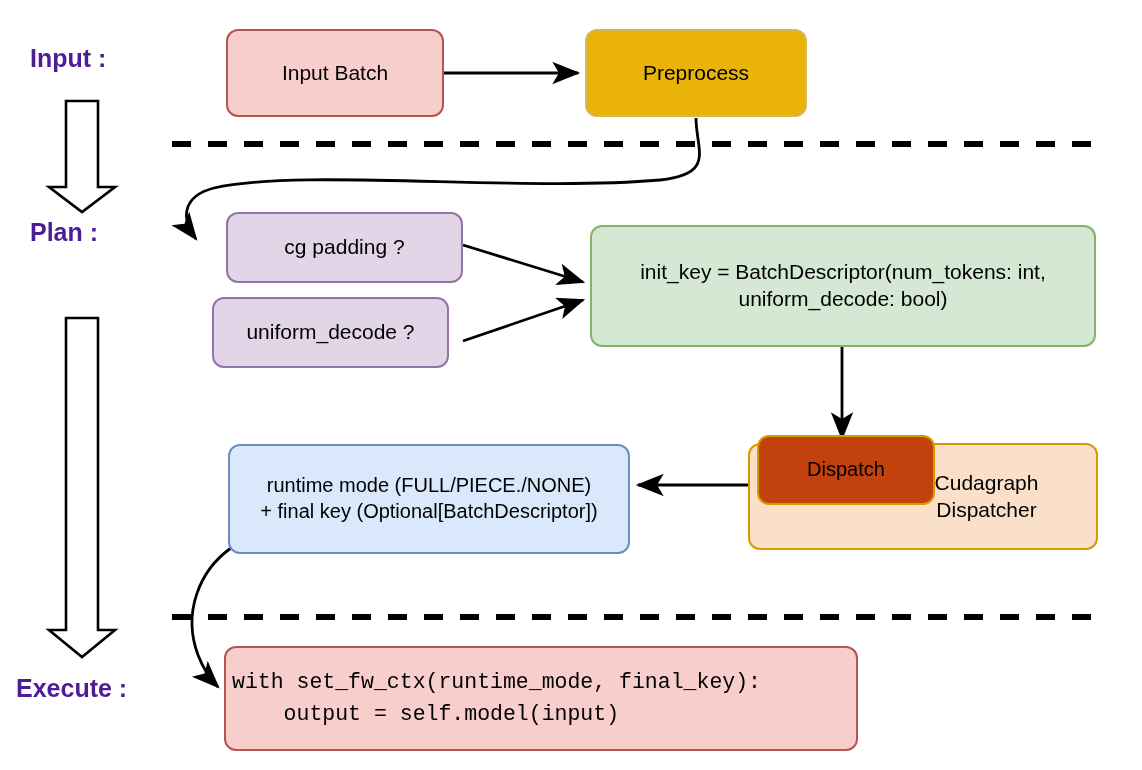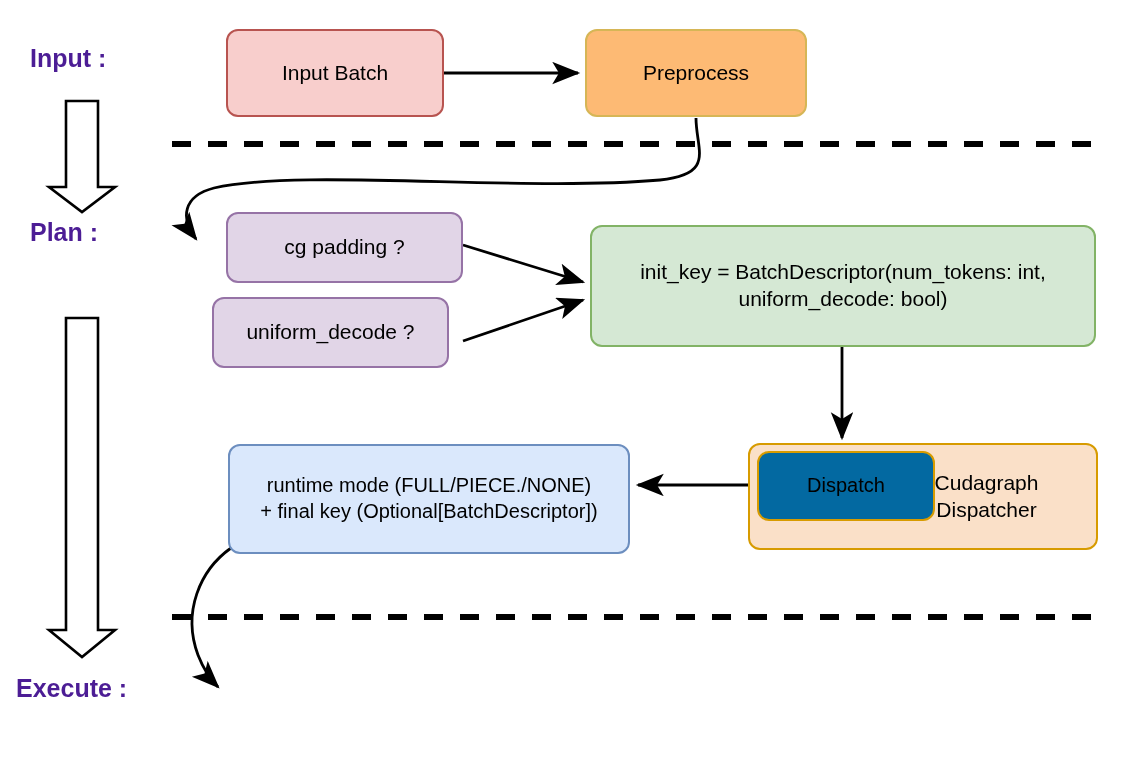--- a/index.html
+++ b/index.html
@@ -93,21 +93,21 @@
 
     <line x1="757" y1="485" x2="638" y2="485" stroke="#000000" stroke-width="2.8" marker-end="url(#ah)"></line>
 
     <path d="M231,548 C200,570 182,612 198,655 C205,673 212,681 218,687" fill="none" stroke="#000000" stroke-width="2.8" marker-end="url(#ah)"></path>
   </svg>
 
   <div class="node" style="left:226px; top:29px; width:218px; height:88px; background:#f8cecc; border-color:#b85450;">
     <span class="node-inner">Input Batch</span>
   </div>
 
-  <div class="node" style="left:585px; top:29px; width:222px; height:88px; background:#fdba74; border-color:#d6b656;">
+  <div class="node" style="left:585px; top:29px; width:222px; height:88px; background:#eab308; border-color:#d6b656;">
     <span class="node-inner">Preprocess</span>
   </div>
 
   <div class="node" style="left:226px; top:212px; width:237px; height:71px; background:#e1d5e7; border-color:#9673a6;">
     <span class="node-inner">cg padding ?</span>
   </div>
 
   <div class="node" style="left:212px; top:297px; width:237px; height:71px; background:#e1d5e7; border-color:#9673a6;">
     <span class="node-inner">uniform_decode ?</span>
   </div>
@@ -115,23 +115,27 @@
   <div class="node" style="left:590px; top:225px; width:506px; height:122px; background:#d5e8d4; border-color:#82b366;justify-content:center;">
     <span class="node-inner" style="white-space:pre-line;">init_key = BatchDescriptor(num_tokens: int,
 uniform_decode: bool)</span>
   </div>
 
   <div class="node" style="left:748px; top:443px; width:350px; height:107px; background:#fae0c8; border-color:#d79b00; align-items:center; justify-content:flex-end; padding-right:22px;">
     <span style="white-space:pre-line; text-align:center; width:175px;">Cudagraph
 Dispatcher</span>
   </div>
 
-  <div class="node" style="left:757px; top:451px; width:178px; height:70px; background:#0369a1; border-color:#d79b00; font-size:20px;">
+  <div class="node" style="left:757px; top:435px; width:178px; height:70px; background:#c2410c; border-color:#d79b00; font-size:20px;">
     <span class="node-inner">Dispatch</span>
   </div>
 
   <div class="node" style="left:228px; top:444px; width:402px; height:110px; background:#dae8fc; border-color:#6c8ebf; font-size:20px;">
     <span class="node-inner" style="white-space:pre-line;">runtime mode (FULL/PIECE./NONE)
 + final key (Optional[BatchDescriptor])</span>
   </div>
 
+  <div class="node code" style="left:224px; top:646px; width:634px; height:105px; background:#f8cecc; border-color:#b85450;">
+    <span class="node-inner">with set_fw_ctx(runtime_mode, final_key):
+    output = self.model(input)</span>
+  </div>
 
 </div>
 
 </body></html>

